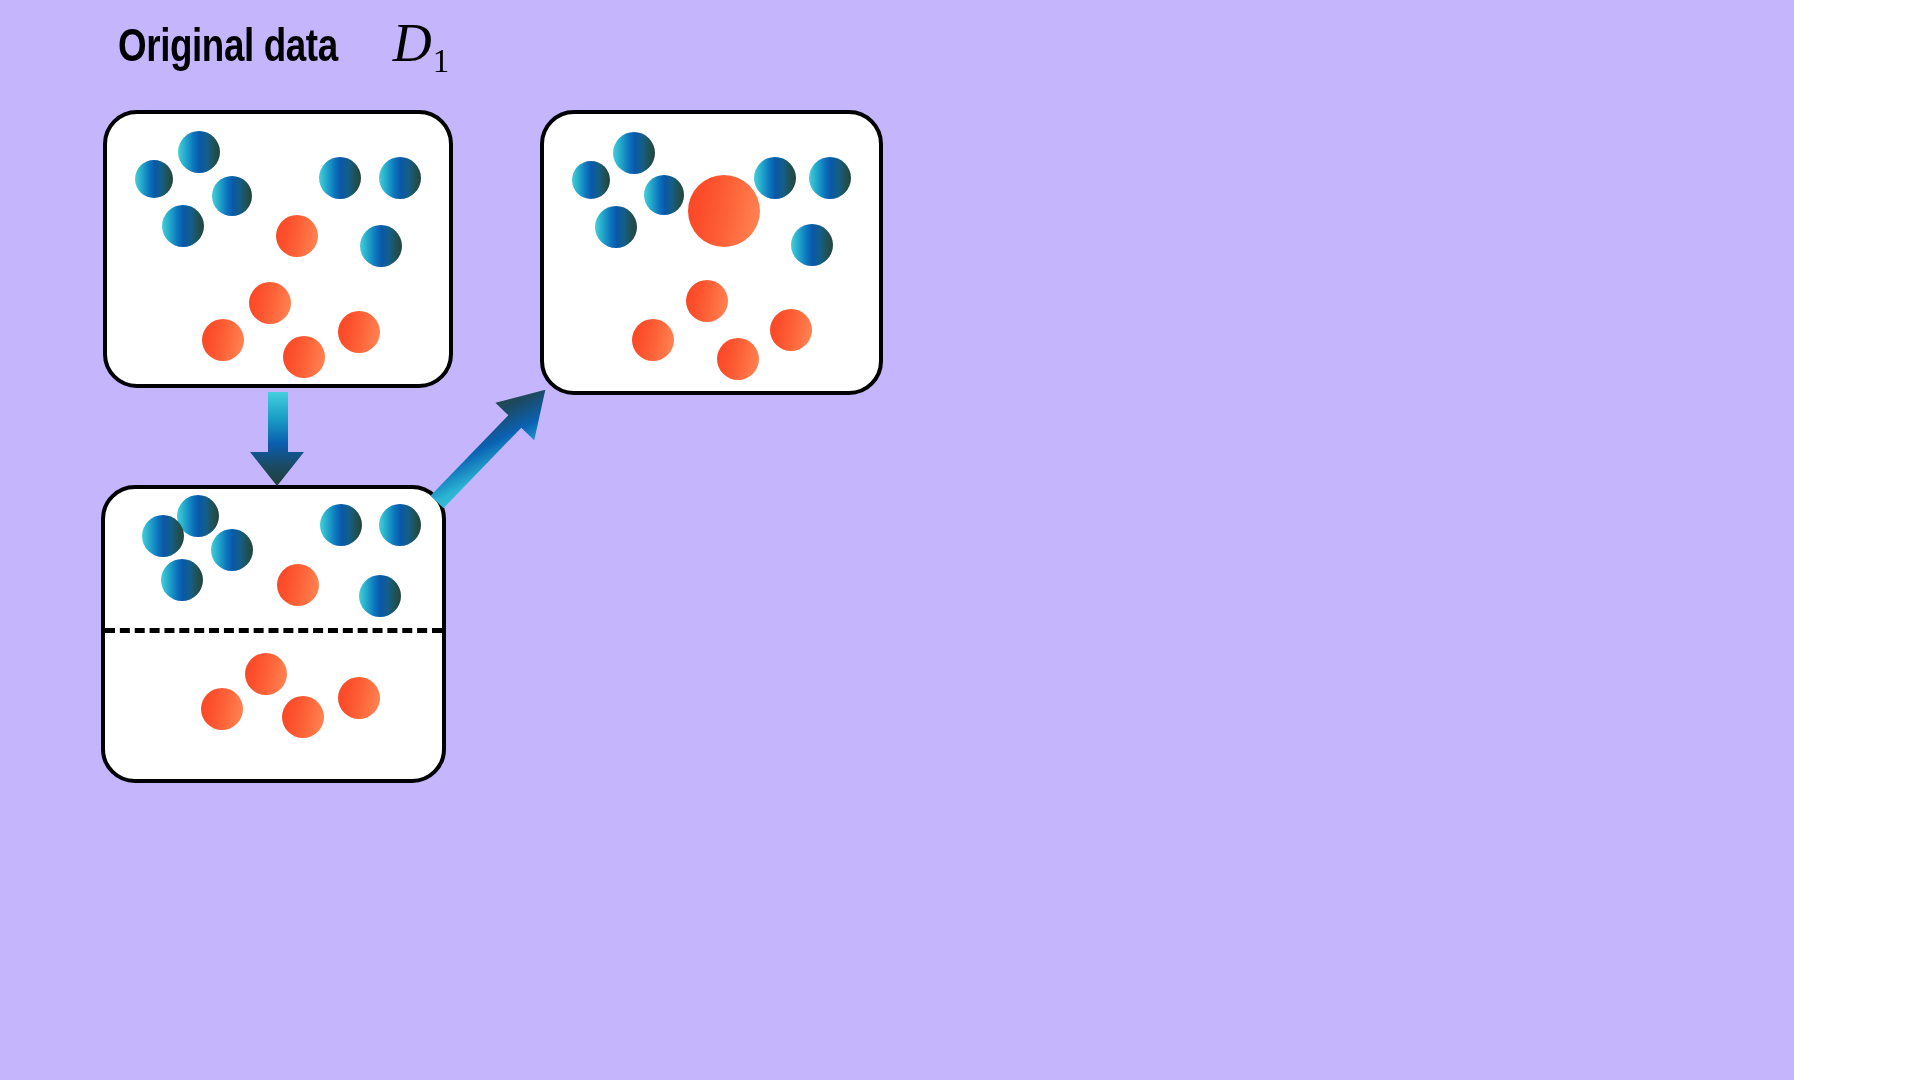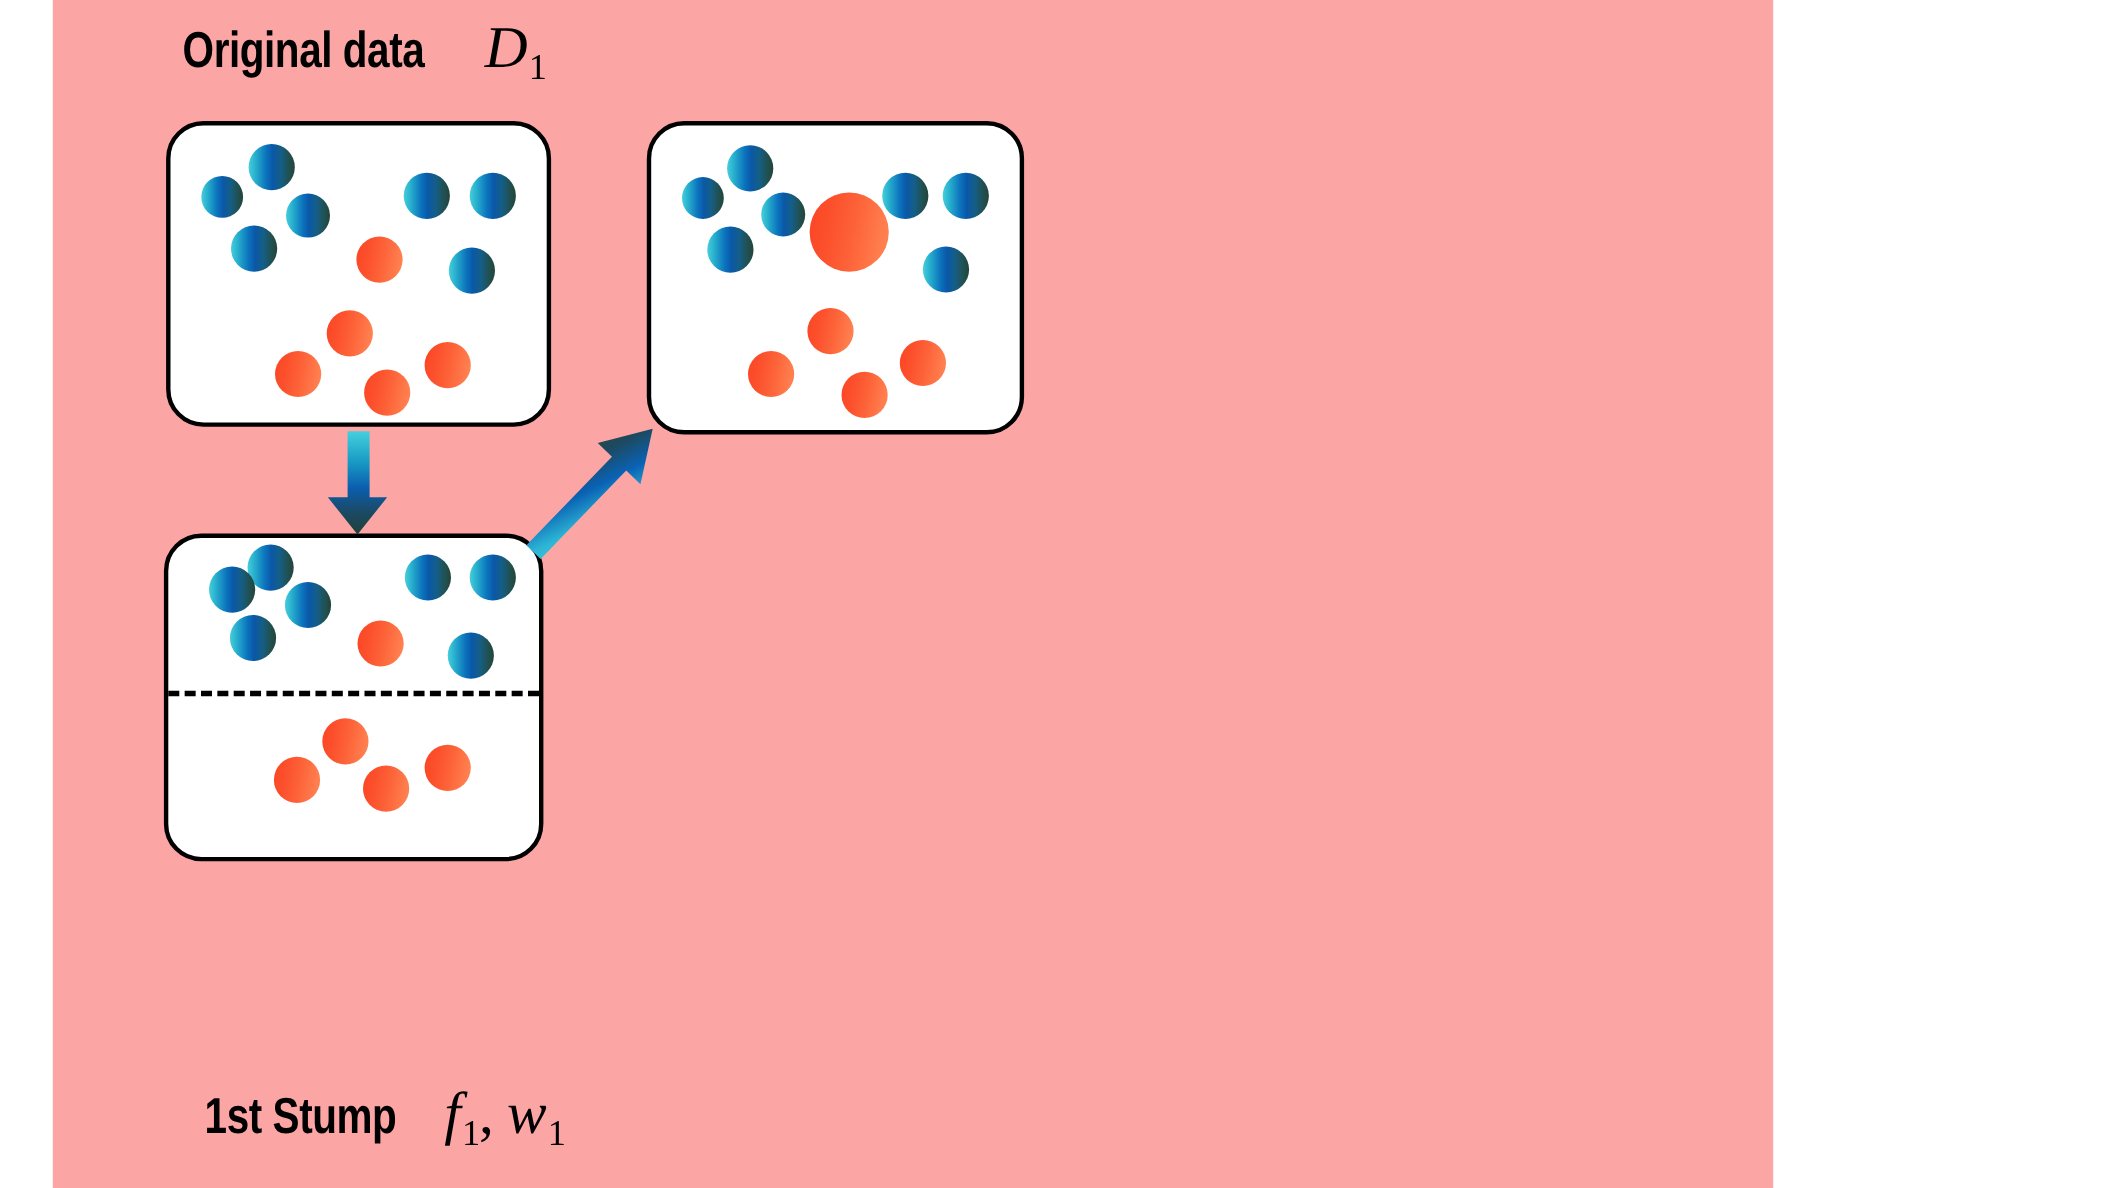--- a/index.html
+++ b/index.html
@@ -4,23 +4,22 @@
 <style>
   html, body {
     margin: 0; padding: 0;
     width: 1920px; height: 1080px;
     background: #ffffff;
     overflow: hidden;
     font-family: "Liberation Sans", sans-serif;
   }
   #stage {
     position: relative;
-    width: 1564px; height: 1080px;
-    background: #fca5a5;
-    margin-left: 48px;
+    width: 1794px; height: 1080px;
+    background: #c4b5fd;
   }
   
   .caption {
     position: absolute;
     white-space: nowrap;
     color: #000;
     line-height: 1;
   }
   .caption .word {
     font-family: "Liberation Sans", sans-serif;
@@ -112,23 +111,20 @@
 </head>
 <body>
 
 <div id="stage">
 
   <div class="caption" id="cap-d1">
     <span class="word">Original data</span><span class="mathitalic"><span>D</span><span class="sub">1</span></span>
   </div>
 
 
-  <div class="caption" id="cap-stump">
-    <span class="word">1st Stump</span><span class="mathitalic"><span>f</span><span class="sub">1</span><span class="comma">,</span><span style="display:inline-block;width:12px"></span><span>w</span><span class="sub">1</span></span>
-  </div>
 
   <div class="panel" id="panel-d1" style="left: 103px; top: 110px; width: 350px; height: 278px;"></div>
 
   <div class="panel" id="panel-d2" style="left: 540px; top: 110px; width: 343px; height: 285px;"></div>
 
   <div class="panel" id="panel-stump" style="left: 101px; top: 485px; width: 345px; height: 298px;">
     <div class="split-line" id="stump-split" style="top: 139px;"></div>
   </div>
 
   <div id="dots-layer">

